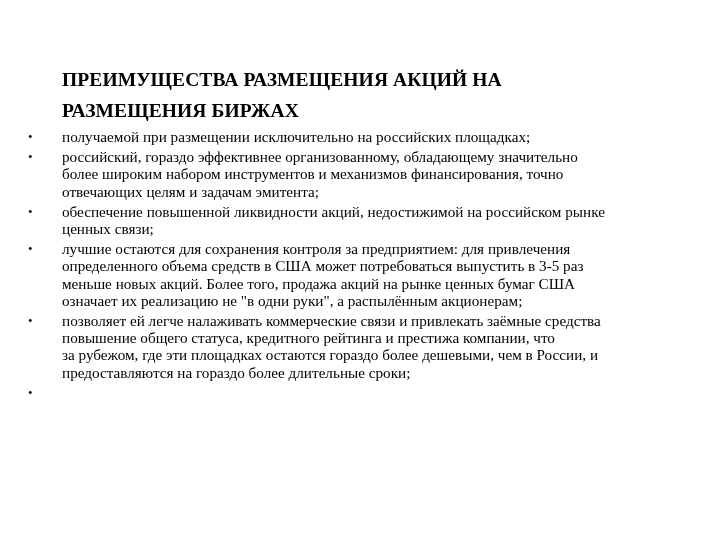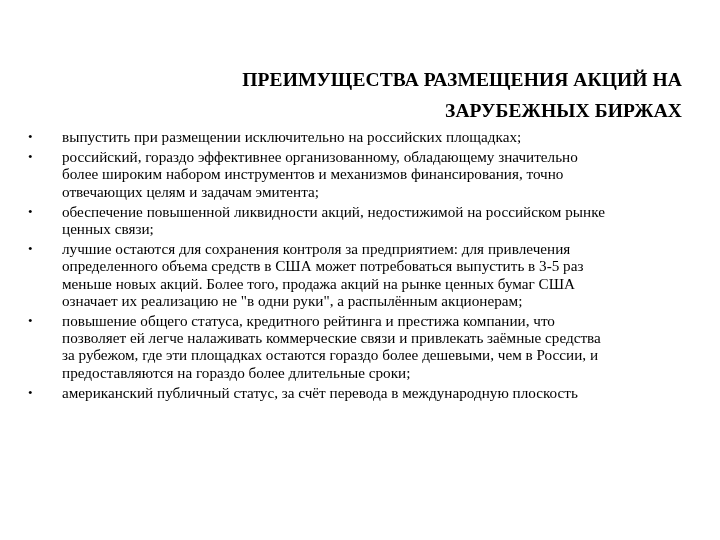--- a/index.html
+++ b/index.html
@@ -24,21 +24,20 @@
     .title {
       position: absolute;
       left: 62px;
       top: 64px;
       width: 620px;
       font-weight: bold;
       font-size: 19.5px;
       line-height: 31px;
       letter-spacing: 0.1px;
       margin: 0;
-      text-align: right;
     }
     .title span { display: block; }
     .bullets {
       position: absolute;
       left: 24px;
       top: 128px;
       width: 690px;
       margin: 0;
       padding: 0;
       list-style: none;
@@ -58,27 +57,27 @@
       line-height: 17.2px;
     }
     .bullet-line { display: block; white-space: nowrap; }
   </style>
 </head>
 <body>
 
 <div class="slide">
   <h1 class="title">
     <span>ПРЕИМУЩЕСТВА РАЗМЕЩЕНИЯ АКЦИЙ НА</span>
-    <span>ЗАРУБЕЖНЫХ БИРЖАХ</span>
+    <span>РАЗМЕЩЕНИЯ БИРЖАХ</span>
   </h1>
 
   <ul class="bullets">
     <li class="bullet-item">
       <span class="bullet-dot">•</span>
-      <span class="bullet-line">выпустить при размещении исключительно на российских площадках;</span>
+      <span class="bullet-line">получаемой при размещении исключительно на российских площадках;</span>
     </li>
     <li class="bullet-item">
       <span class="bullet-dot">•</span>
       <span class="bullet-line">российский, гораздо эффективнее организованному, обладающему значительно</span>
       <span class="bullet-line">более широким набором инструментов и механизмов финансирования, точно</span>
       <span class="bullet-line">отвечающих целям и задачам эмитента;</span>
     </li>
     <li class="bullet-item">
       <span class="bullet-dot">•</span>
       <span class="bullet-line">обеспечение повышенной ликвидности акций, недостижимой на российском рынке</span>
@@ -86,23 +85,22 @@
     </li>
     <li class="bullet-item">
       <span class="bullet-dot">•</span>
       <span class="bullet-line">лучшие остаются для сохранения контроля за предприятием: для привлечения</span>
       <span class="bullet-line">определенного объема средств в США может потребоваться выпустить в 3-5 раз</span>
       <span class="bullet-line">меньше новых акций. Более того, продажа акций на рынке ценных бумаг США</span>
       <span class="bullet-line">означает их реализацию не "в одни руки", а распылённым акционерам;</span>
     </li>
     <li class="bullet-item">
       <span class="bullet-dot">•</span>
+      <span class="bullet-line">позволяет ей легче налаживать коммерческие связи и привлекать заёмные средства</span>
       <span class="bullet-line">повышение общего статуса, кредитного рейтинга и престижа компании, что</span>
-      <span class="bullet-line">позволяет ей легче налаживать коммерческие связи и привлекать заёмные средства</span>
       <span class="bullet-line">за рубежом, где эти площадках остаются гораздо более дешевыми, чем в России, и</span>
       <span class="bullet-line">предоставляются на гораздо более длительные сроки;</span>
     </li>
     <li class="bullet-item">
       <span class="bullet-dot">•</span>
-      <span class="bullet-line">американский публичный статус, за счёт перевода в международную плоскость</span>
     </li>
   </ul>
 </div>
 
 </body></html>

